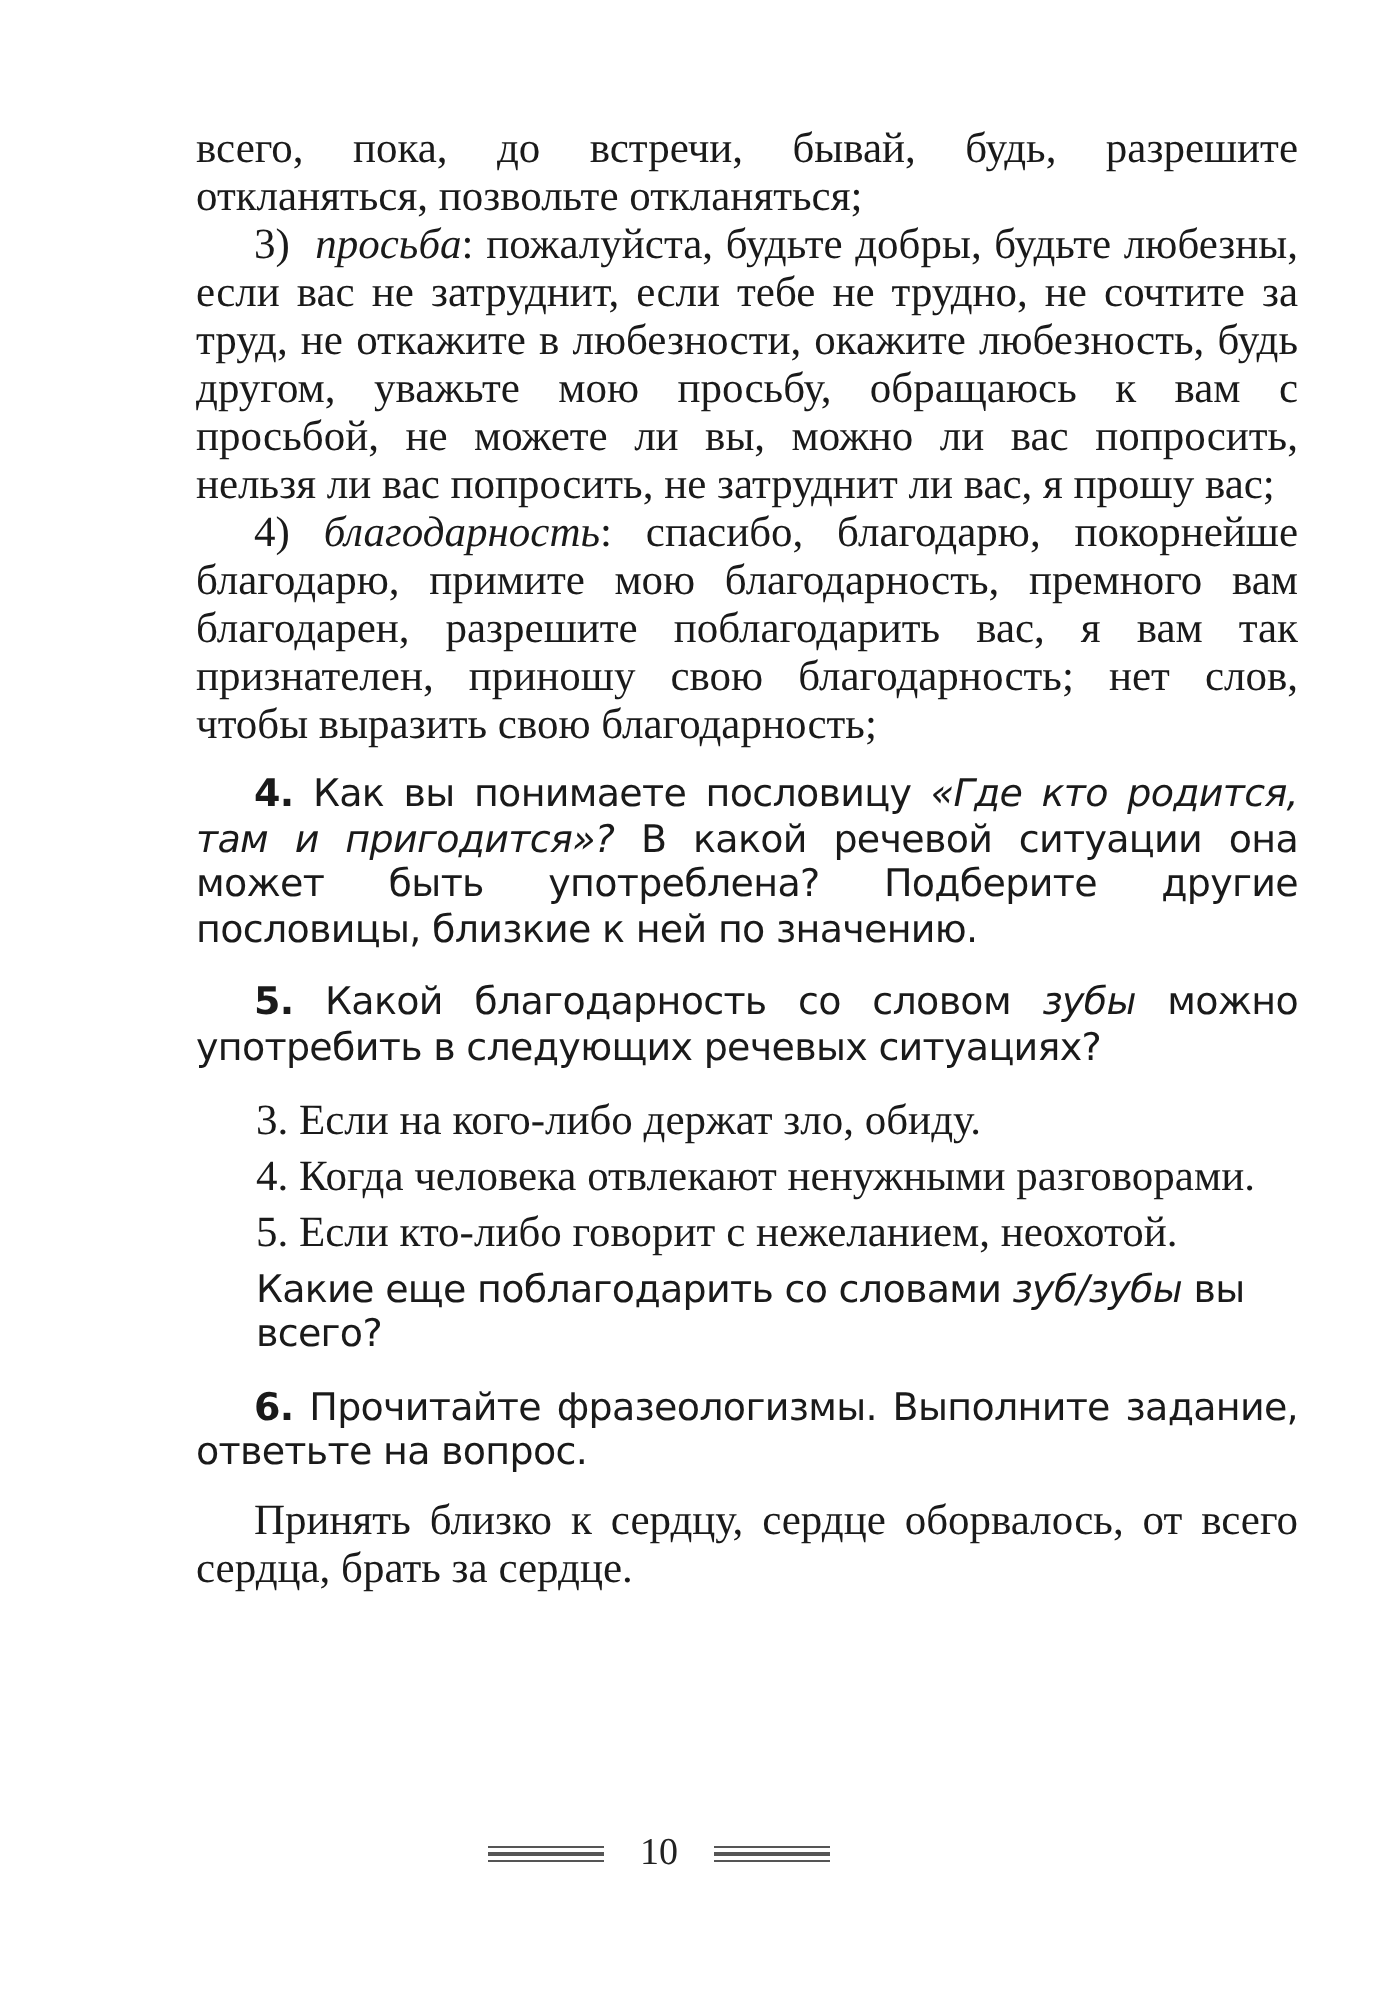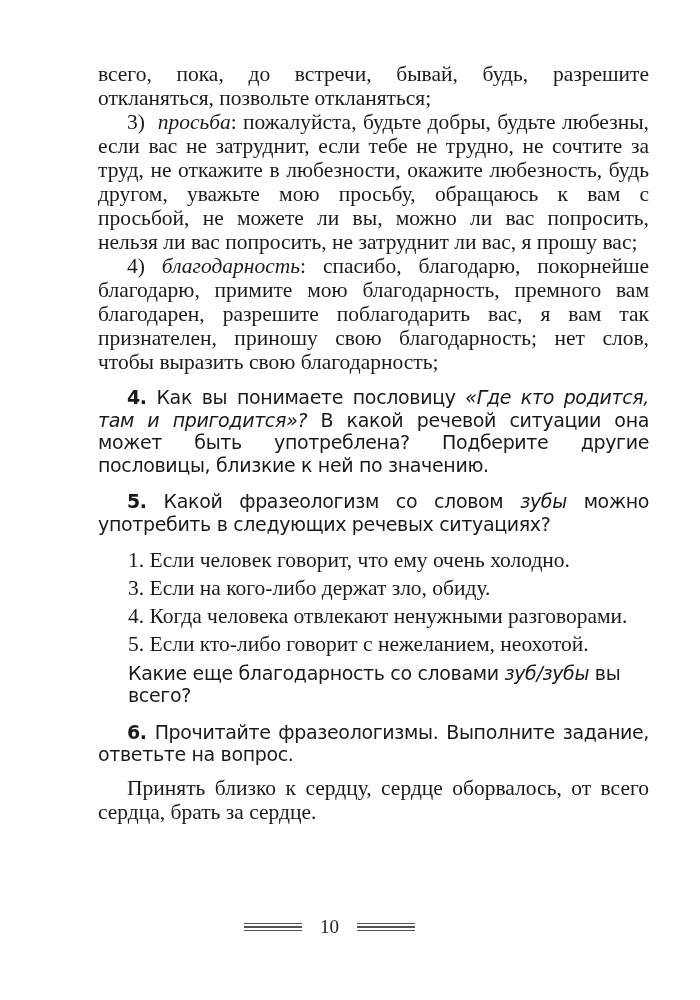--- a/index.html
+++ b/index.html
@@ -34,32 +34,31 @@
 
     <p class="indent"><span>4)</span> <em>благодарность</em><span>: спасибо, благодарю, покорнейше благодарю, примите мою благодарность, премного вам благодарен, разрешите поблагодарить вас, я вам так признателен, приношу свою благодарность; нет слов, чтобы выразить свою благодарность;</span></p>
 
   </div>
 
   <div class="sans">
     <p class="indent task-first"><span class="num">4.</span><span> Как вы понимаете пословицу </span><em>«Где кто родится, там и пригодится»?</em><span> В какой речевой ситуации она может быть употреблена? Подберите другие пословицы, близкие к ней по значению.</span></p>
   </div>
 
   <div class="sans">
-    <p class="indent task"><span class="num">5.</span><span> Какой фразеологизм со словом </span><em>зубы</em><span> можно употребить в следующих речевых ситуациях?</span></p>
+    <p class="indent task"><span class="num">5.</span><span> Какой благодарность со словом </span><em>зубы</em><span> можно употребить в следующих речевых ситуациях?</span></p>
   </div>
 
   <ul class="list">
-    <li>1. Если человек говорит, что ему очень холодно.</li>
     <li>3. Если на кого-либо держат зло, обиду.</li>
     <li>4. Когда человека отвлекают ненужными разговорами.</li>
     <li>5. Если кто-либо говорит с нежеланием, неохотой.</li>
   </ul>
 
   <div class="sans">
-    <p class="after-list"><span>Какие еще благодарность со словами </span><em>зуб/зубы</em><span> вы всего?</span></p>
+    <p class="after-list"><span>Какие еще поблагодарить со словами </span><em>зуб/зубы</em><span> вы всего?</span></p>
   </div>
 
   <div class="sans">
     <p class="indent task"><span class="num">6.</span><span> Прочитайте фразеологизмы. Выполните задание, ответьте на вопрос.</span></p>
   </div>
 
   <div class="serif">
     <p class="indent closing">Принять близко к сердцу, сердце оборвалось, от всего сердца, брать за сердце.</p>
   </div>
 </div>

